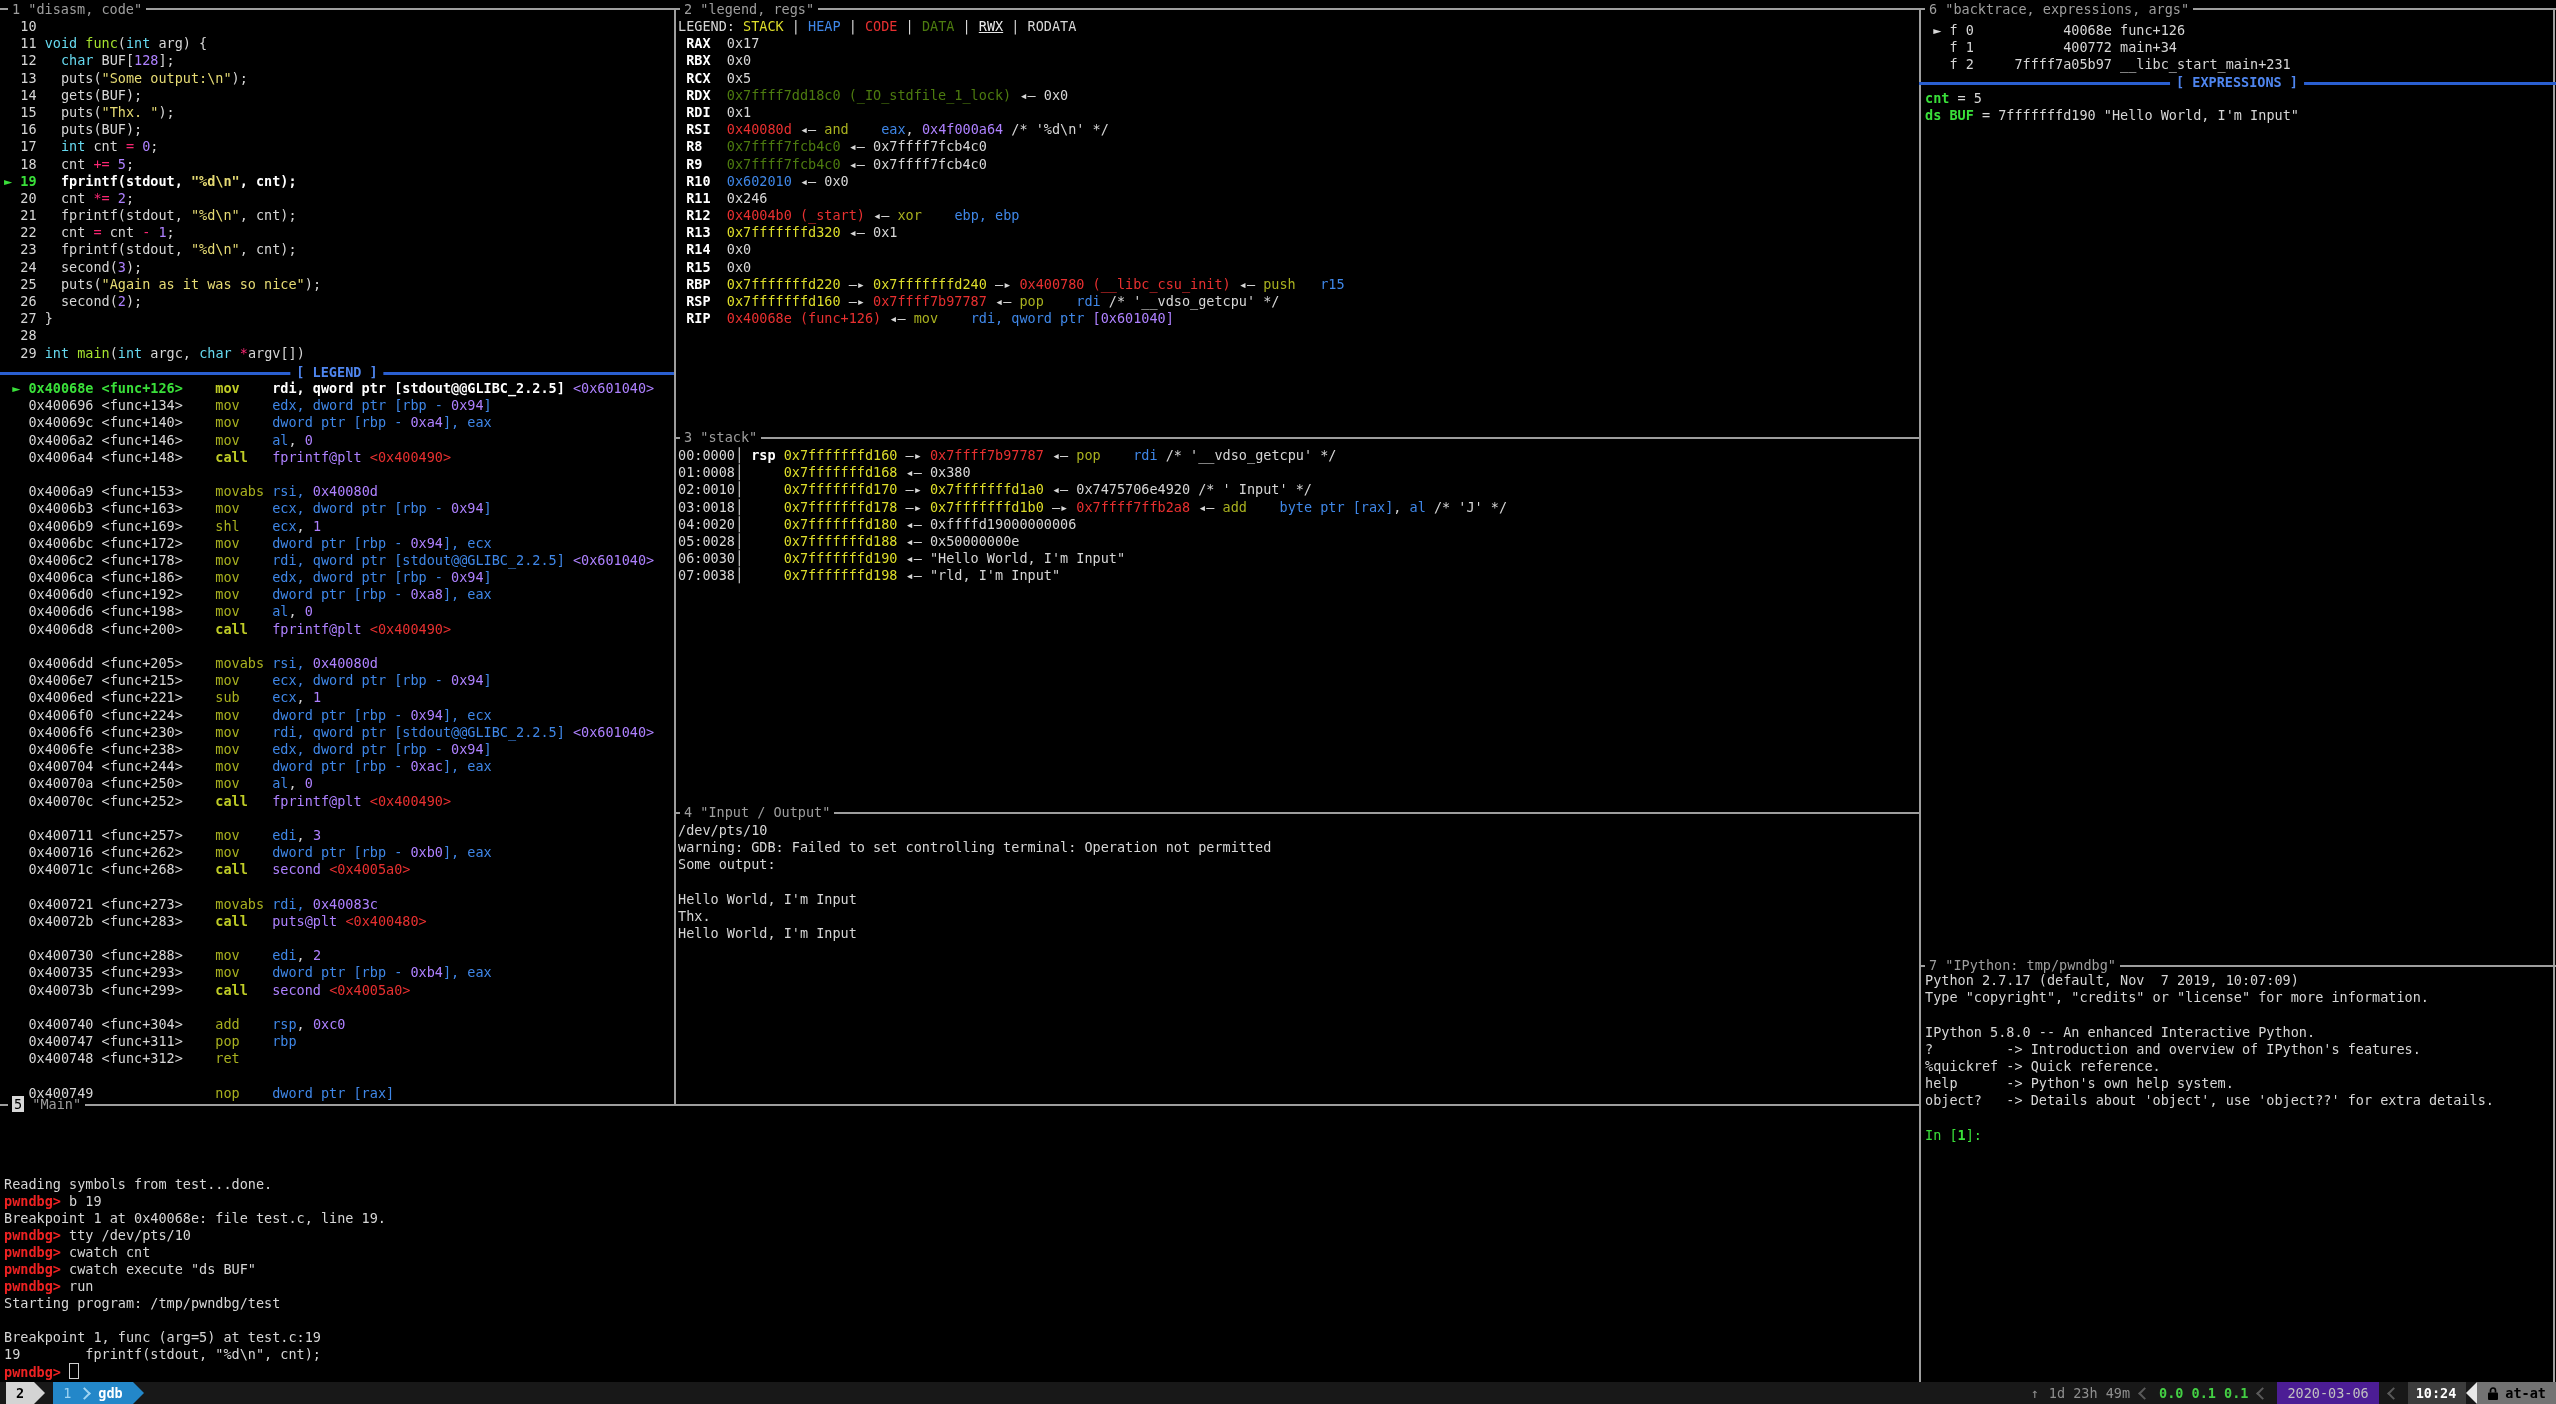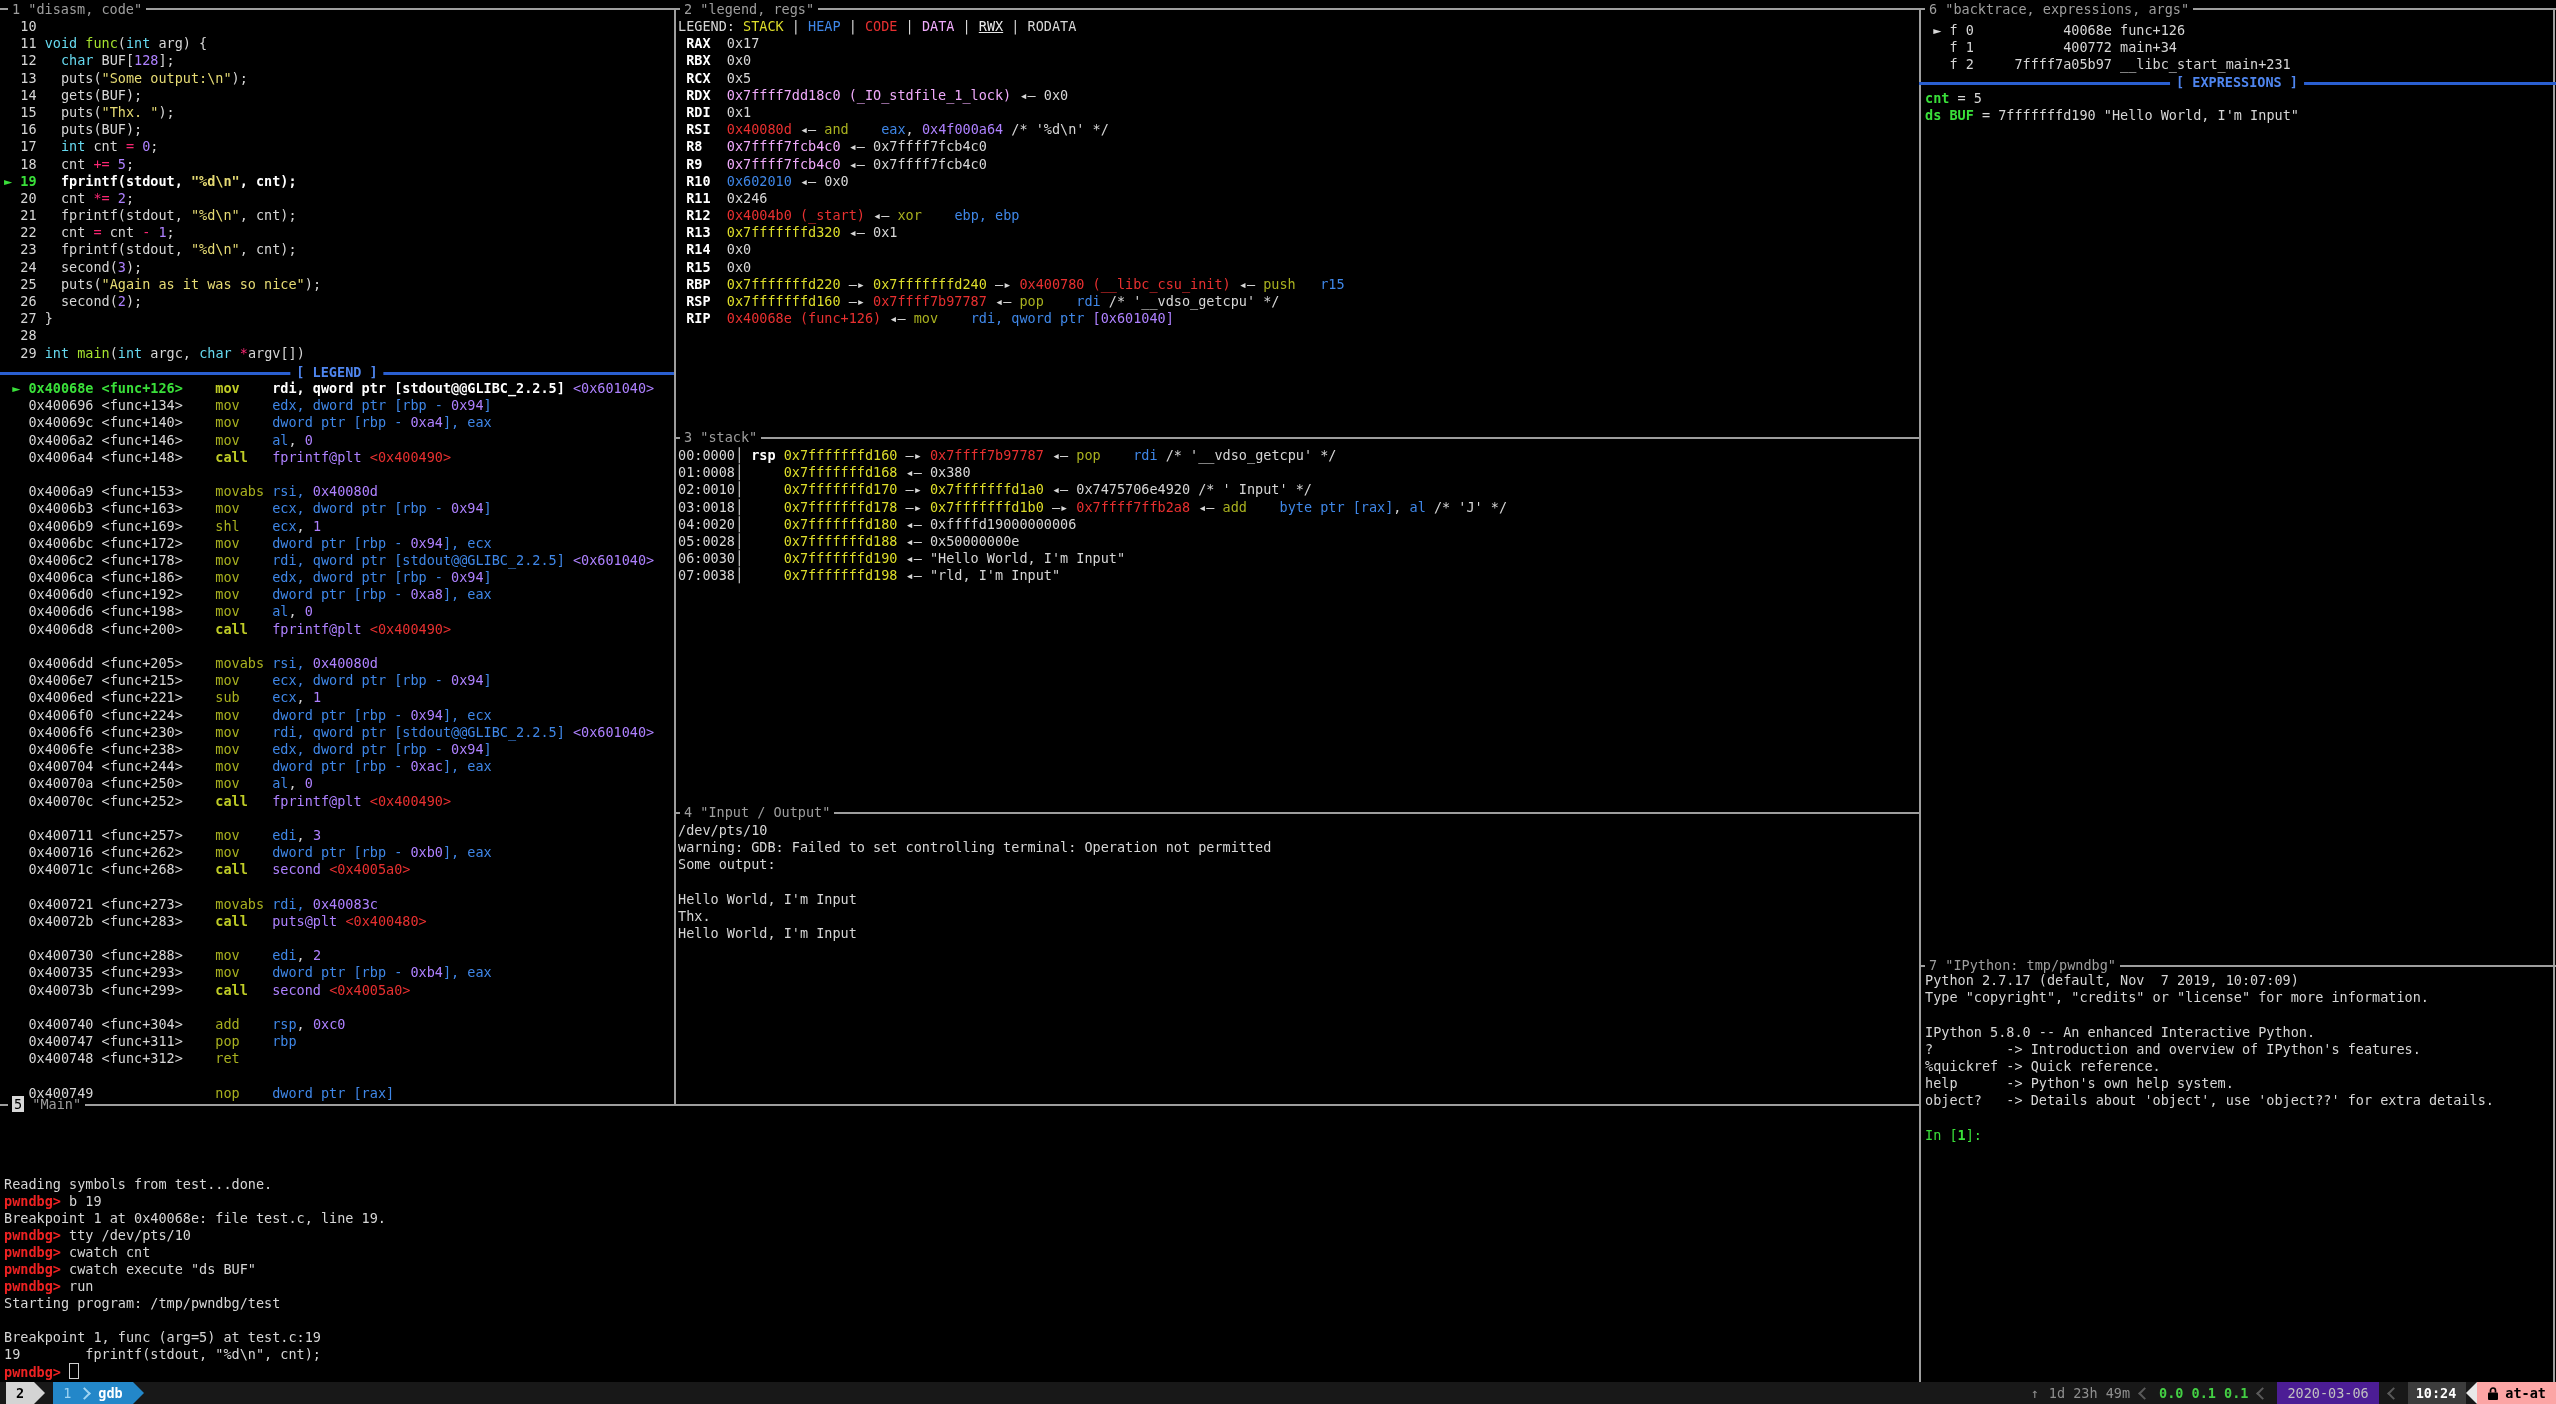--- a/index.html
+++ b/index.html
@@ -16,21 +16,21 @@
   .tk-grn{color:#3ae03a;}
   .tk-grnb{color:#3ae03a;font-weight:bold;}
   .tk-yel{color:#dede2a;}
   .tk-ystr{color:#e6db74;}
   .tk-ystrb{color:#e6db74;font-weight:bold;}
   .tk-oli{color:#a9b11f;}
   .tk-olib{color:#bfcc26;font-weight:bold;}
   .tk-blu{color:#3f87e8;text-align:right;}
   .tk-cyn{color:#66d9ef;}
   .tk-pur{color:#ae81ff;}
-  .tk-mag{color:#f0abfc;}
+  .tk-mag{color:#4d7c0f;}
   .tk-pnk{color:#f92672;}
   .tk-mgrn{color:#a6e22e;}
   .tk-und{color:#e8e8e8;text-decoration:underline;}
   .cursor{display:inline-block;width:8px;height:14px;border:1px solid #cfcfcf;vertical-align:-2px;}
   
   .vline{position:absolute;width:2px;background:#9e9e9e;}
   .hline{position:absolute;height:2px;background:#9e9e9e;}
   .pane-label{position:absolute;background:#000;color:#9e9e9e;padding:0 4px;height:18px;line-height:18px;white-space:pre;}
   .pane-num-active{background:#d8d8d8;color:#000;padding:0 2px;}
   .bluesep{position:absolute;height:3px;background:#2a5fd0;}
@@ -44,21 +44,21 @@
   .pl-left{width:0;height:0;border-top:11px solid transparent;border-bottom:11px solid transparent;}
   .chev-l{display:inline-block;width:7px;height:7px;border-left:2px solid #5a5a5a;border-bottom:2px solid #5a5a5a;
           transform:rotate(45deg);margin:0 10px;}
   .chev-r{display:inline-block;width:7px;height:7px;border-top:2px solid #9fd4f2;border-right:2px solid #9fd4f2;
           transform:rotate(45deg);margin:0 9px;}
   .sb-right{margin-left:auto;display:flex;align-items:center;}
   .sb-grey{color:#8f8f8f;}
   .sb-load{color:#44d044;font-weight:bold;}
   .sb-date{color:#c0c0c0;background:#4c1d95;}
   .sb-time{color:#fff;font-weight:bold;background:#3c3c3c;padding-left:8px;}
-  .sb-host{background:#fca5a5;color:#000;font-weight:bold;text-align:right;}
+  .sb-host{background:#737373;color:#000;font-weight:bold;text-align:right;}
 </style>
 </head>
 <body>
 
 <div id="screen">
 
   <div class="hline" style="left:0;top:8px;width:2556px;"></div>
   <div class="vline" style="left:674px;top:8px;height:1098px;"></div>
   <div class="vline" style="left:1919px;top:8px;height:1374px;"></div>
   <div class="vline" style="left:2553px;top:8px;height:1374px;"></div>

